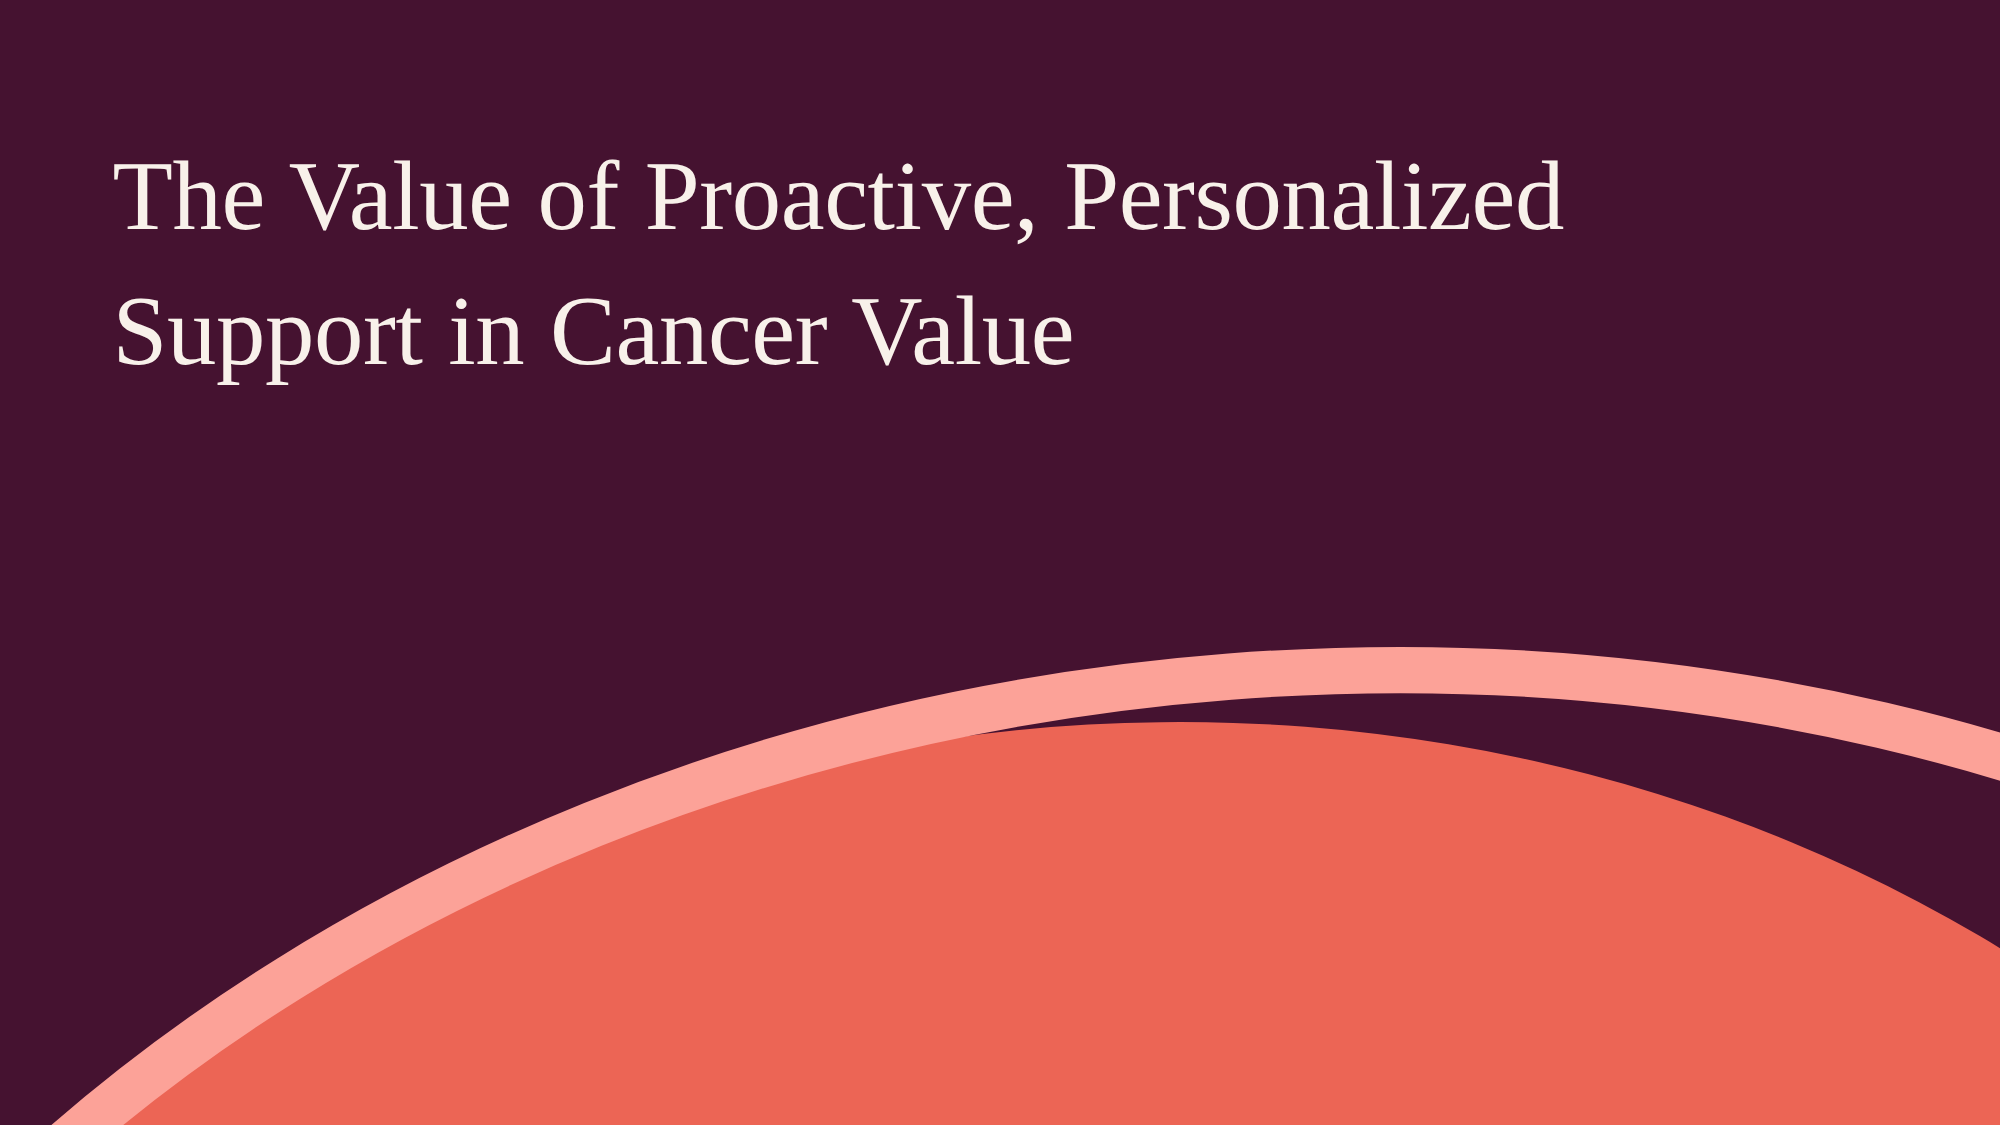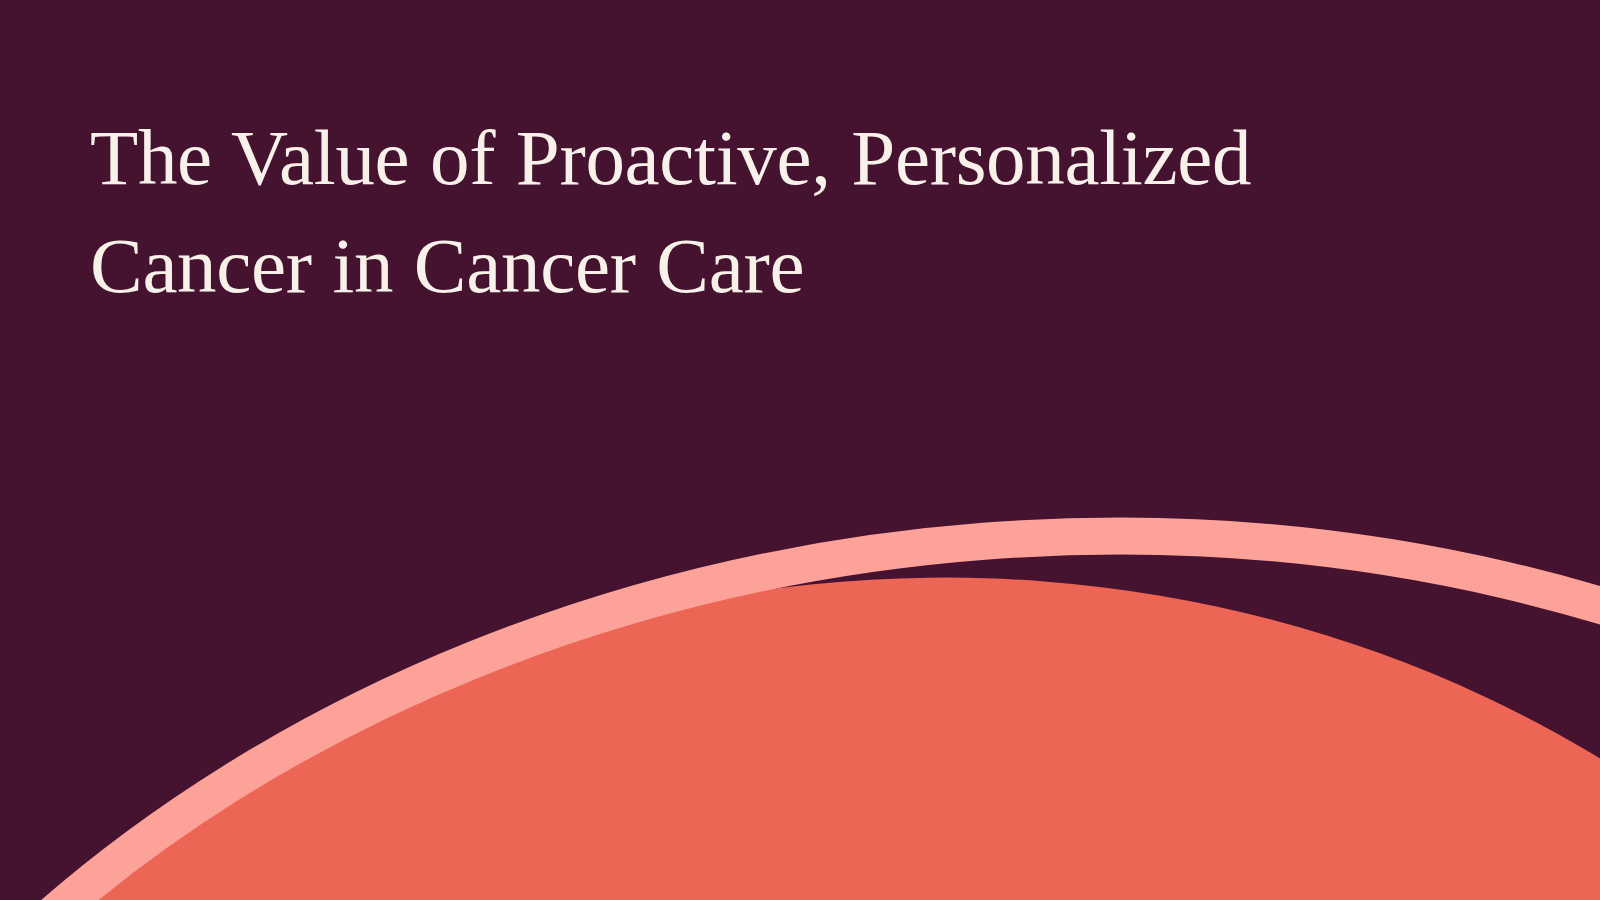--- a/index.html
+++ b/index.html
@@ -85,16 +85,16 @@
         <g clip-path="url(#band-clip)">
           <ellipse cx="1070" cy="1660" rx="1405" ry="1122" transform="rotate(-4.4 1070 1660)" fill="none" stroke="#FCA298" stroke-width="37"></ellipse>
         </g>
 
       </g>
     </svg>
   </div>
 
   <div class="title-block">
     <h1 class="slide-title" style="color: rgb(248, 241, 234);">The Value of Proactive, Personalized
-Cancer in Cancer Care</h1>
+Support in Cancer Value</h1>
   </div>
 
 </div>
 
 </body></html>

